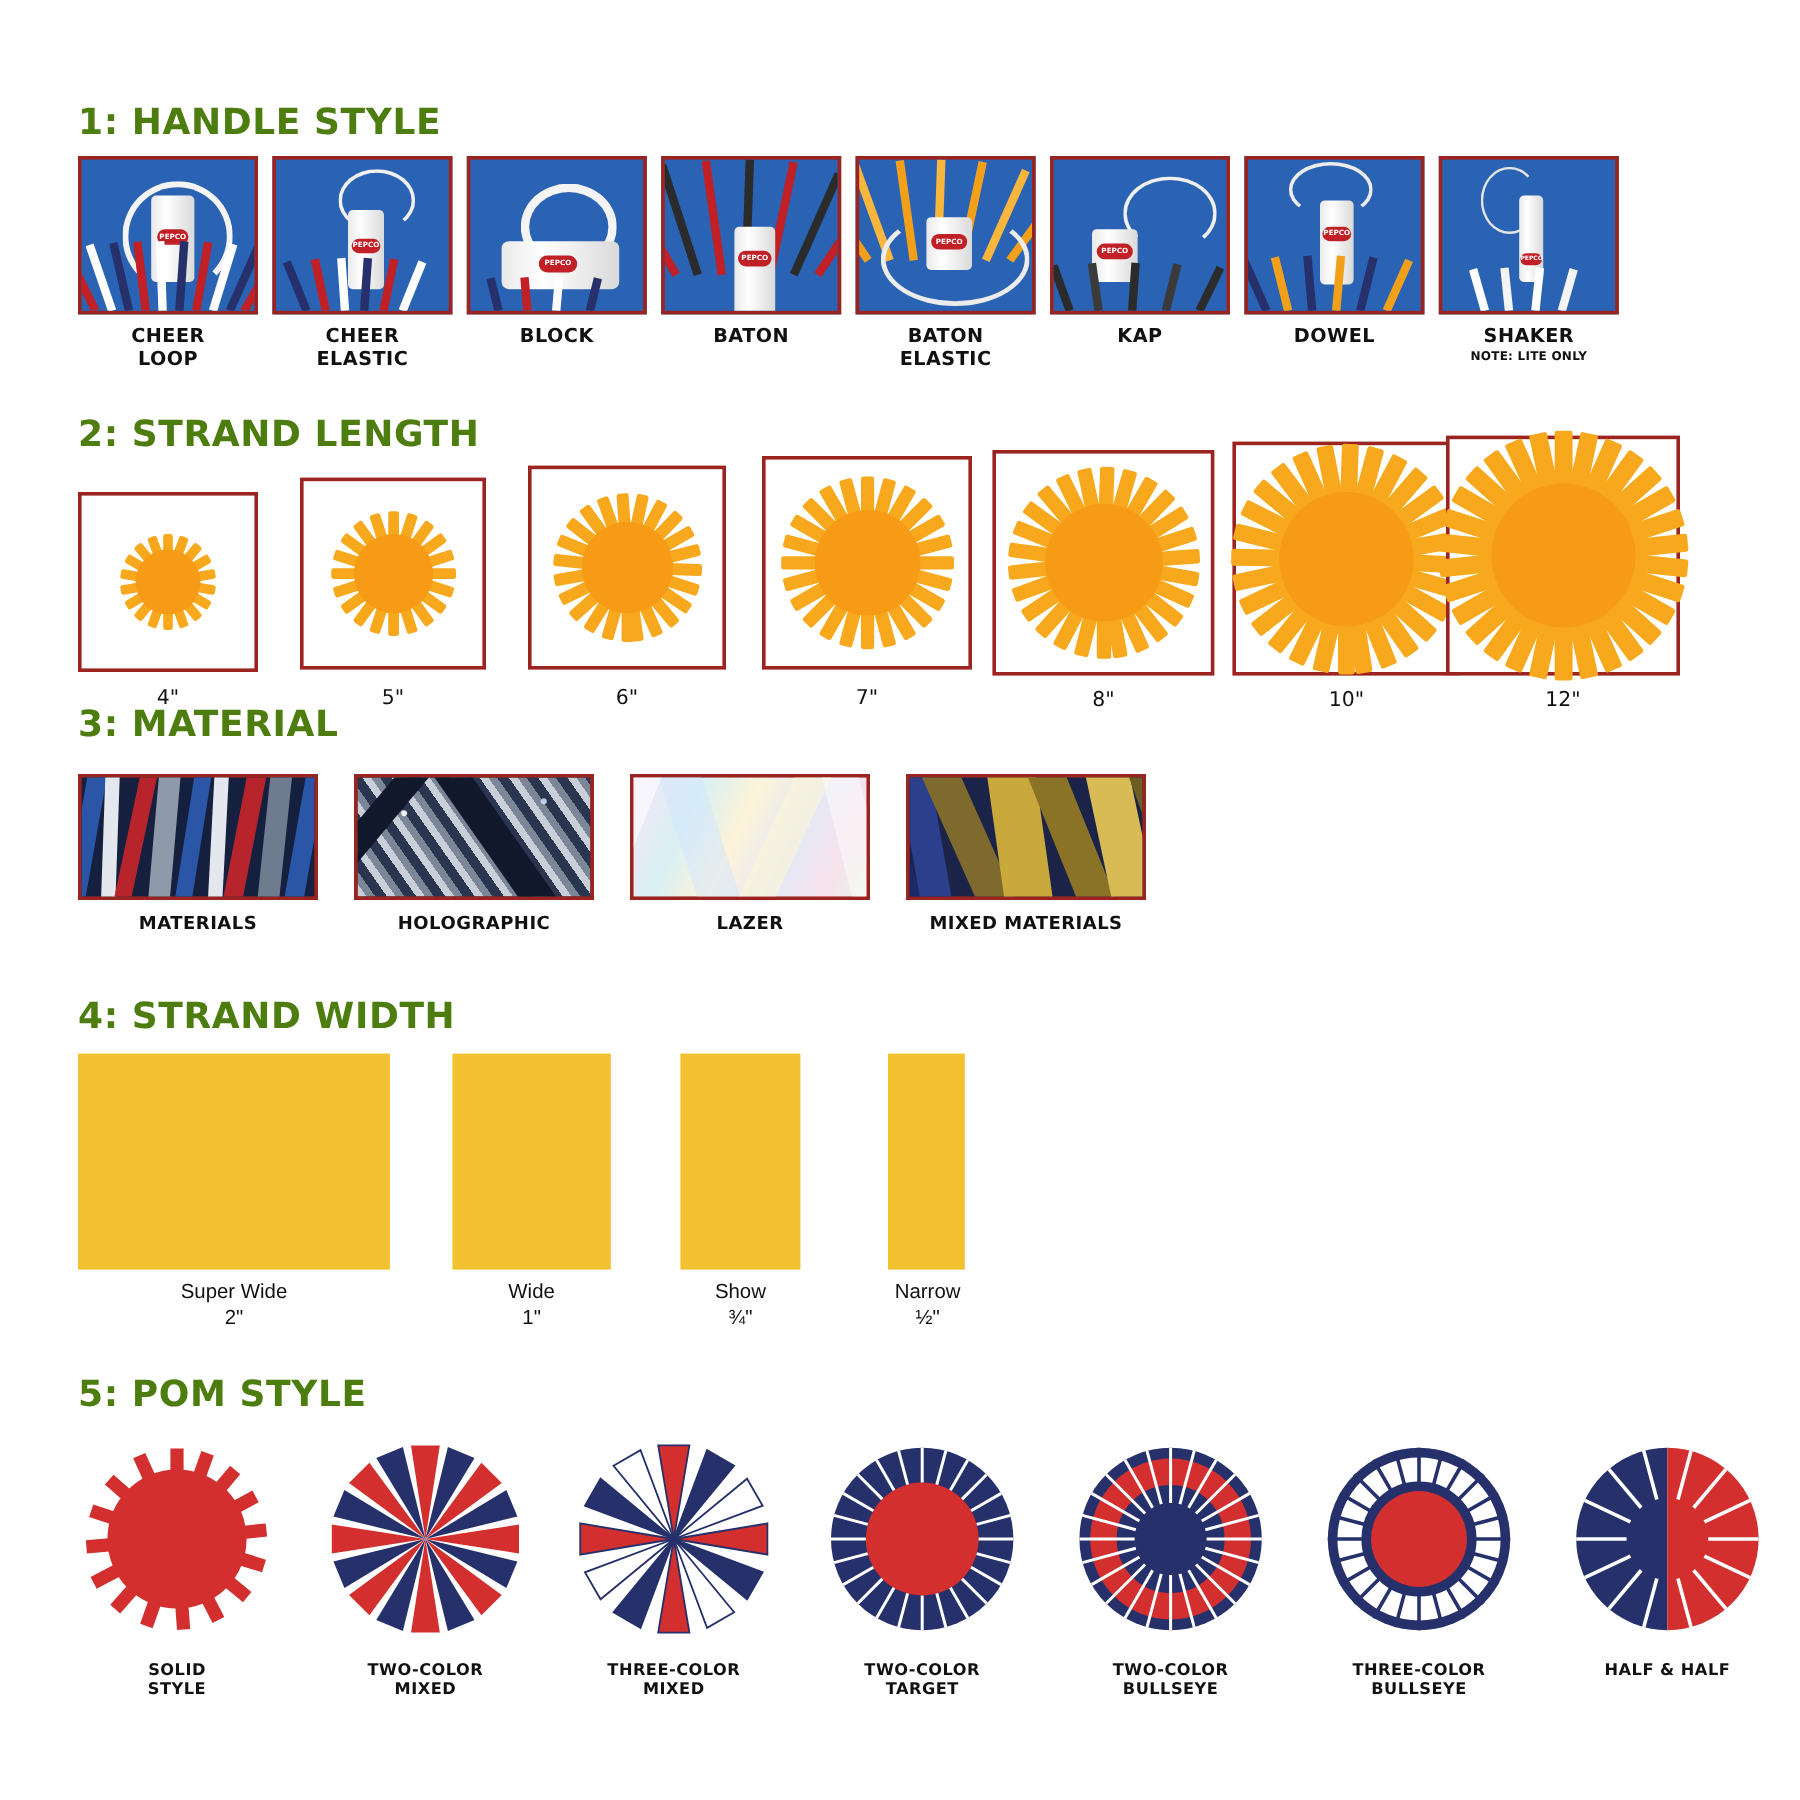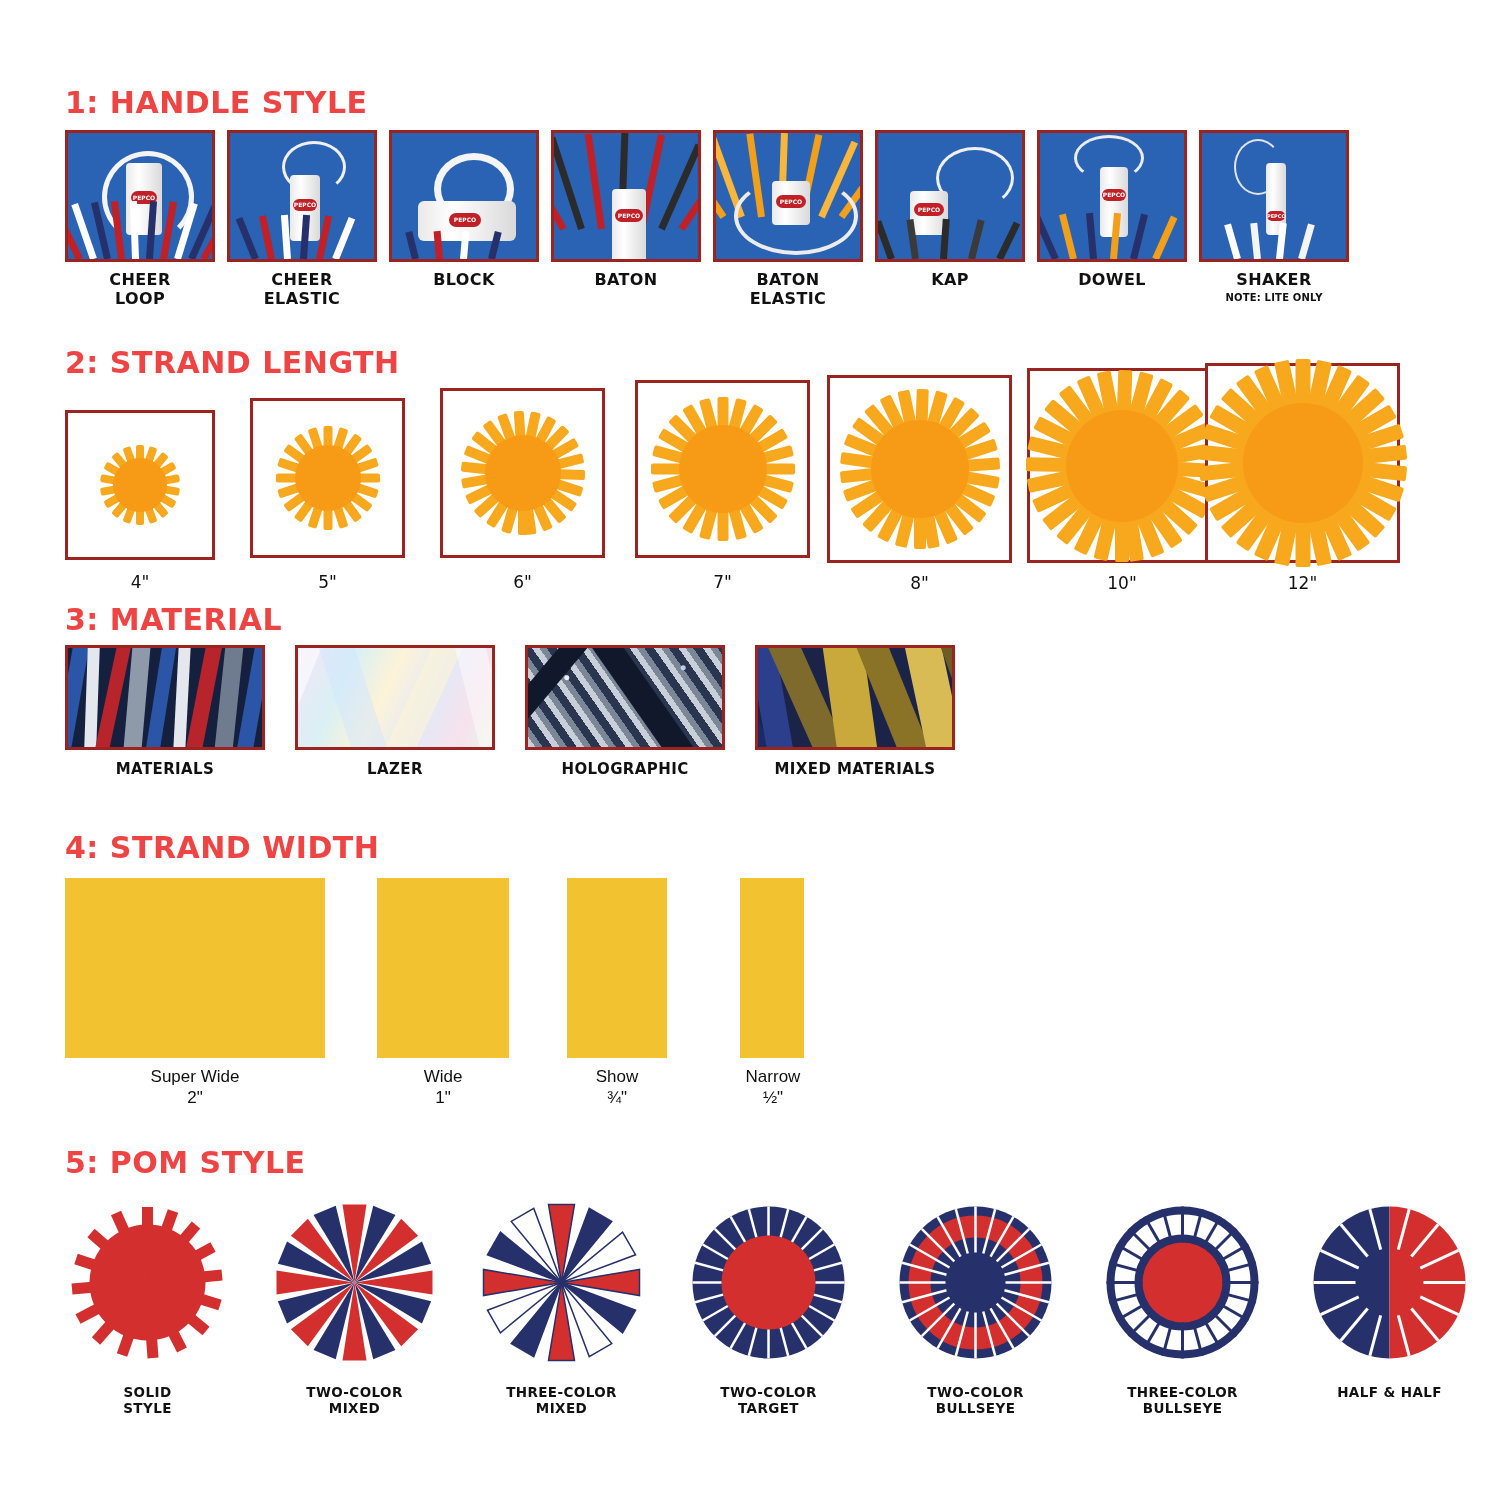--- a/index.html
+++ b/index.html
@@ -19,21 +19,21 @@
     position: absolute;
     left: 0; top: 0;
     width: 1500px;
     height: 1500px;
   }
   .section-title {
     font-family: "DejaVu Sans", sans-serif;
     font-weight: bold;
     font-size: 30px;
     letter-spacing: 0.5px;
-    color: #ef4444;
+    color: #4d7c0f;
     margin: 0;
   }
 
   
   .abs { position: absolute; }
 
   
   #sec1 { left: 65px; top: 85px; }
   .handle-row { position: absolute; left: 65px; top: 130px; display: flex; gap: 12px; }
   .handle-cell { width: 150px; }
@@ -118,21 +118,21 @@
     position: absolute;
     width: 100%;
     text-align: center;
     font-family: "DejaVu Sans", sans-serif;
     font-size: 17px;
     font-weight: normal;
     color: #111;
   }
 
   
-  #sec3 { left: 65px; top: 602px; }
+  #sec3 { left: 65px; top: 586px; }
   .mat-row { position: absolute; left: 65px; top: 645px; display: flex; gap: 30px; }
   .mat-cell { width: 200px; }
   .mat-img {
     width: 200px; height: 105px;
     border: 3px solid #9c2420;
     box-sizing: border-box;
     overflow: hidden;
     position: relative;
   }
   .mat-caption {
@@ -596,44 +596,44 @@
           <i style="left:200px;background:#6f7c90;transform:rotate(6deg);width:18px;"></i>
           <i style="left:226px;background:#2b56a8;transform:rotate(10deg);width:16px;"></i>
           <i style="left:250px;background:#e4e8ee;transform:rotate(4deg);width:12px;"></i>
         </div>
       </div>
       <div class="mat-caption">MATERIALS</div>
     </div>
 
     <div class="mat-cell">
       <div class="mat-img" style="background:
-             linear-gradient(115deg, #f4e6f6 0%, #d9f0f4 25%, #fdf3d8 45%, #e3e9f8 65%, #f7e2ec 85%, #e8f4e6 100%);">
-        <div class="shred">
-          <i style="left:20px;background:rgba(255,255,255,.55);transform:rotate(22deg);width:30px;"></i>
-          <i style="left:86px;background:rgba(210,230,255,.5);transform:rotate(-18deg);width:34px;"></i>
-          <i style="left:160px;background:rgba(255,245,210,.55);transform:rotate(25deg);width:28px;"></i>
-          <i style="left:218px;background:rgba(255,255,255,.45);transform:rotate(-14deg);width:30px;"></i>
-        </div>
-      </div>
-      <div class="mat-caption">LAZER</div>
-    </div>
-
-    <div class="mat-cell">
-      <div class="mat-img" style="background:
              radial-gradient(circle at 20% 30%, rgba(255,255,255,.9) 0 2px, transparent 3px),
              radial-gradient(circle at 60% 70%, rgba(255,255,255,.8) 0 2px, transparent 3px),
              radial-gradient(circle at 80% 20%, rgba(200,220,255,.9) 0 2px, transparent 3px),
              repeating-linear-gradient(55deg,#c9cfd8 0 6px,#7b8696 6px 12px,#2a3550 12px 20px),
              #2a3550;">
         <div class="shred">
           <i style="left:40px;background:#11182c;transform:rotate(40deg);width:22px;"></i>
           <i style="left:150px;background:#11182c;transform:rotate(-35deg);width:26px;"></i>
         </div>
       </div>
       <div class="mat-caption">HOLOGRAPHIC</div>
+    </div>
+
+    <div class="mat-cell">
+      <div class="mat-img" style="background:
+             linear-gradient(115deg, #f4e6f6 0%, #d9f0f4 25%, #fdf3d8 45%, #e3e9f8 65%, #f7e2ec 85%, #e8f4e6 100%);">
+        <div class="shred">
+          <i style="left:20px;background:rgba(255,255,255,.55);transform:rotate(22deg);width:30px;"></i>
+          <i style="left:86px;background:rgba(210,230,255,.5);transform:rotate(-18deg);width:34px;"></i>
+          <i style="left:160px;background:rgba(255,245,210,.55);transform:rotate(25deg);width:28px;"></i>
+          <i style="left:218px;background:rgba(255,255,255,.45);transform:rotate(-14deg);width:30px;"></i>
+        </div>
+      </div>
+      <div class="mat-caption">LAZER</div>
     </div>
 
     <div class="mat-cell">
       <div class="mat-img" style="background:#1b2448;">
         <div class="shred">
           <i style="left:6px;background:#1b2a66;transform:rotate(-20deg);width:34px;"></i>
           <i style="left:48px;background:#2c3f8c;transform:rotate(-10deg);width:26px;"></i>
           <i style="left:82px;background:#7e6a2c;transform:rotate(-24deg);width:30px;"></i>
           <i style="left:120px;background:#c9a93c;transform:rotate(-8deg);width:40px;"></i>
           <i style="left:168px;background:#8a7327;transform:rotate(-22deg);width:30px;"></i>

